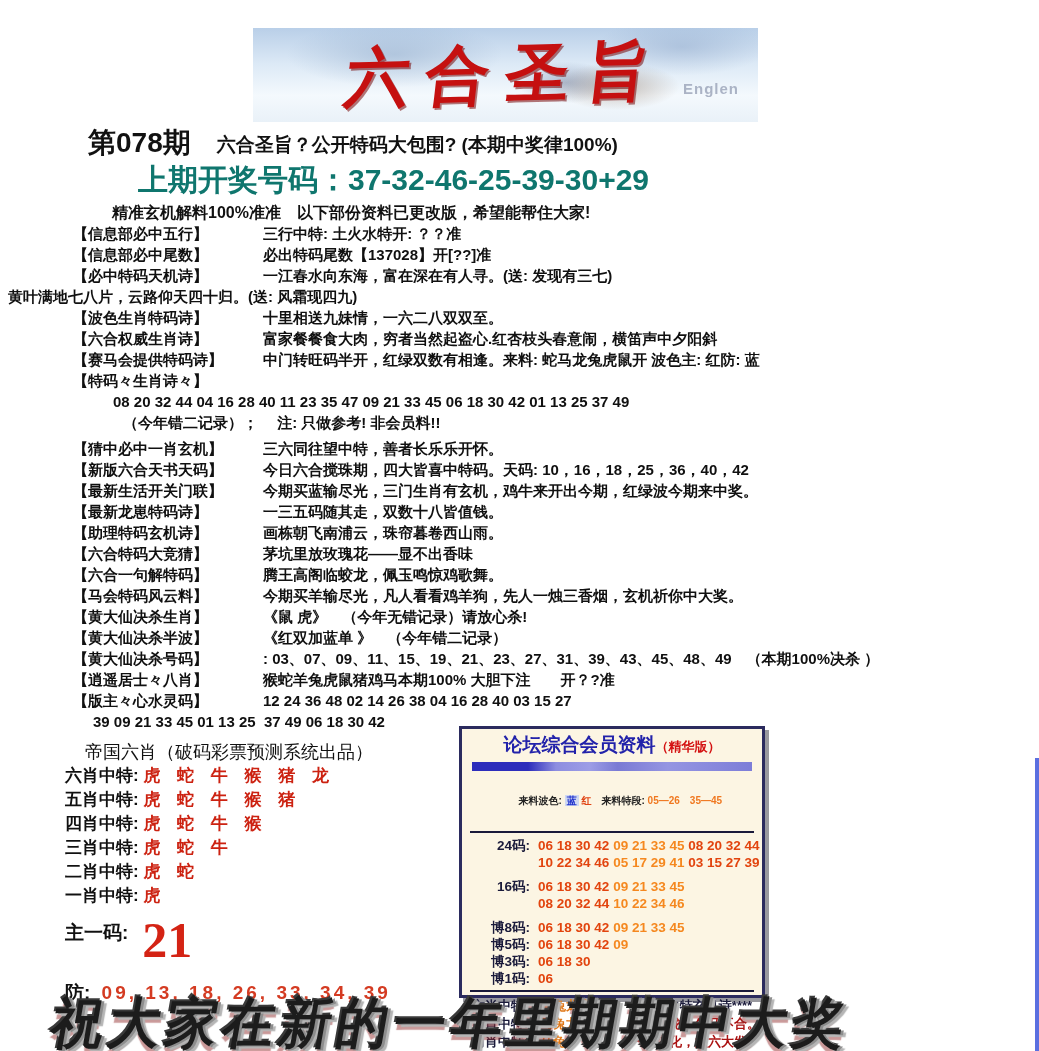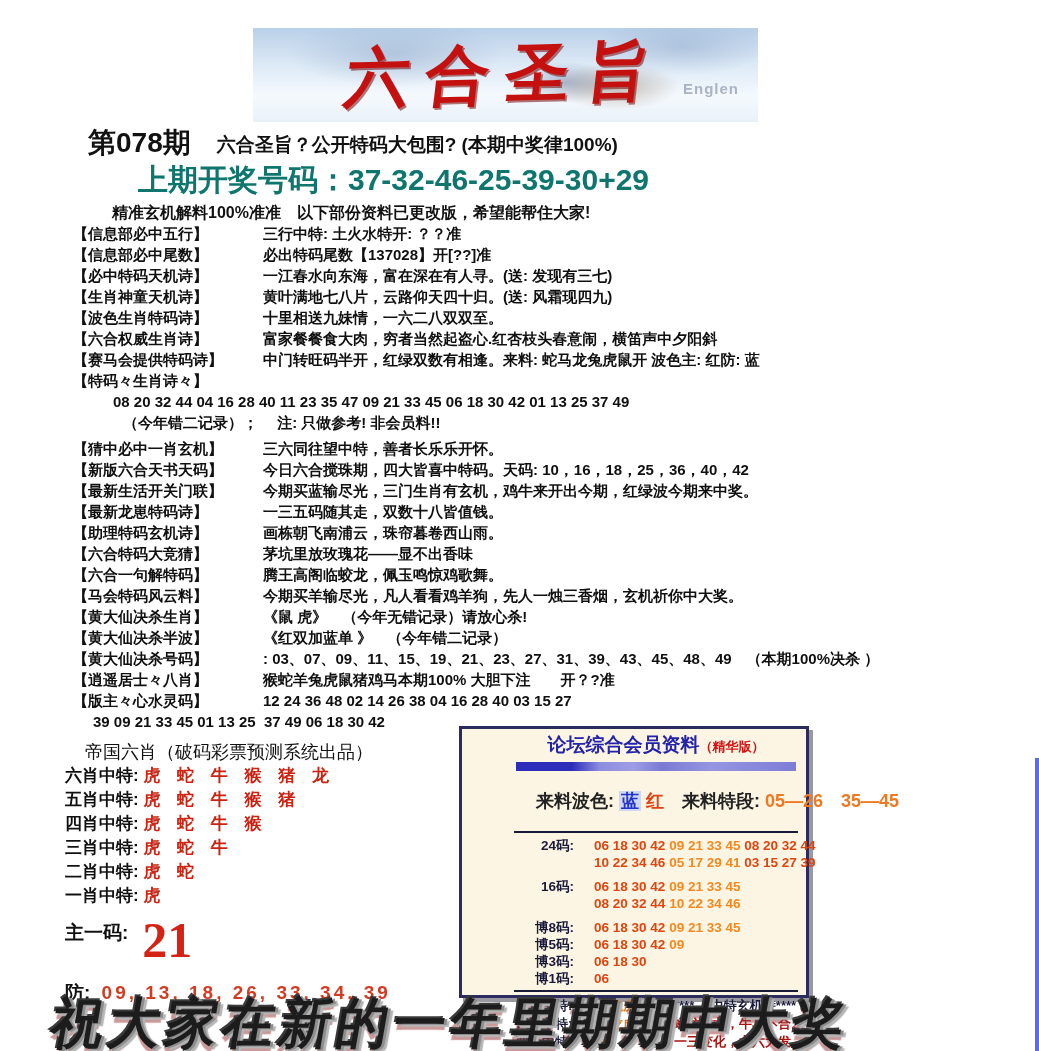--- a/index.html
+++ b/index.html
@@ -44,35 +44,35 @@
   .main-code{display:flex;align-items:flex-start;margin-top:10px;}
   .main-code .lab{font-size:19px;font-weight:bold;color:#111;line-height:30px;}
   .main-code .val{font-size:50px;line-height:44px;font-weight:bold;color:#d42314;
       font-family:"Liberation Serif","DejaVu Serif",serif;margin-left:14px;}
   .guard{margin-top:18px;font-size:19px;font-weight:bold;}
   .guard .lab{color:#111;}
   .guard .val{color:#d43b22;letter-spacing:3px;margin-left:6px;}
 
   
   .member-box{position:absolute;left:459px;top:726px;width:300px;height:266px;
-    border:3px solid #2b2b5e;background:#fcf5e3;box-shadow:4px 4px 0 rgba(70,70,80,.55);padding-left:44px;}
+    border:3px solid #2b2b5e;background:#fcf5e3;box-shadow:4px 4px 0 rgba(70,70,80,.55);}
   .mb-title{text-align:center;margin-top:5px;font-size:19px;line-height:22px;font-weight:bold;color:#2222aa;}
   .mb-tag{color:#d41111;font-size:13px;}
   .mb-bar{height:9px;margin:4px 10px 3px 10px;
     background:linear-gradient(90deg,#2d2dbb 0%,#2d2dbb 20%,#8d8de0 30%,#9d9de6 42%,#7a7ad4 52%,#9595e2 70%,#7d7dd8 100%);}
-  .mb-wave{font-size:18px;font-weight:bold;color:#222;text-align:center;white-space:pre;line-height:18px;}
+  .mb-wave{font-size:10px;font-weight:bold;color:#222;text-align:center;white-space:pre;line-height:18px;}
   .mb-wave .blue{color:#2233cc;background:#cfd8f2;padding:0 2px;}
   .mb-wave .red{color:#e04414;}
   .mb-wave .range{color:#f07820;}
   .mb-divider{border-top:2px solid #1a1a3a;margin:3px 8px 2px 8px;}
   .mb-codes{padding:2px 0 0 12px;}
   .mb-code-row{display:flex;font-size:13.5px;font-weight:bold;line-height:17px;}
   .mb-code-row.sp{margin-top:7px;}
   .mb-code-label{width:56px;flex:none;text-align:right;color:#1a1a3a;}
-  .mb-code-lines{margin-left:20px;white-space:pre;}
+  .mb-code-lines{margin-left:8px;white-space:pre;}
   .n0{color:#e2440e;} .n1{color:#f5881f;}
   .mb-zodiac{padding:3px 6px 0 10px;}
   .mb-z-row{display:flex;font-size:13px;font-weight:bold;line-height:18px;}
   .mb-z-left{width:158px;flex:none;white-space:pre;}
   .mb-z-left .lab{color:#1a1a3a;}
   .mb-z-left .val{color:#e07818;margin-left:8px;}
   .mb-z-right{flex:1;white-space:pre;}
   .mb-z-right.head{color:#1a1a3a;}
   .mb-z-right.verse{color:#aa1111;}
 
@@ -101,21 +101,21 @@
   </div>
 
   <div class="last-draw">上期开奖号码：37-32-46-25-39-30+29</div>
 
   <div class="note">精准玄机解料100%准准　以下部份资料已更改版，希望能帮住大家!</div>
 
   <div class="tips">
       <div class="tip-row"><span class="tip-label">【信息部必中五行】</span><span class="tip-text">三行中特: 土火水特开: ？？准</span></div>
       <div class="tip-row"><span class="tip-label">【信息部必中尾数】</span><span class="tip-text">必出特码尾数【137028】开[??]准</span></div>
       <div class="tip-row"><span class="tip-label">【必中特码天机诗】</span><span class="tip-text">一江春水向东海，富在深在有人寻。(送: 发现有三七)</span></div>
-      <div class="tip-row"><span class="tip-label">【生肖神童天机诗】</span><span class="tip-text">黄叶满地七八片，云路仰天四十归。(送: 风霜现四九)</span></div>
+      <div class="tip-row"><span class="tip-text">黄叶满地七八片，云路仰天四十归。(送: 风霜现四九)</span></div>
       <div class="tip-row"><span class="tip-label">【波色生肖特码诗】</span><span class="tip-text">十里相送九妹情，一六二八双双至。</span></div>
       <div class="tip-row"><span class="tip-label">【六合权威生肖诗】</span><span class="tip-text">富家餐餐食大肉，穷者当然起盗心.红杏枝头春意闹，横笛声中夕阳斜</span></div>
       <div class="tip-row"><span class="tip-label">【赛马会提供特码诗】</span><span class="tip-text">中门转旺码半开，红绿双数有相逢。来料: 蛇马龙兔虎鼠开 波色主: 红防: 蓝</span></div>
       <div class="tip-row"><span class="tip-label">【特码々生肖诗々】</span></div>
       <div class="tip-extra" style="padding-left: 105px;">08 20 32 44 04 16 28 40 11 23 35 47 09 21 33 45 06 18 30 42 01 13 25 37 49</div>
       <div class="tip-extra" style="padding-left: 115px;">（今年错二记录）；　 注: 只做参考! 非会员料!!</div>
       <div class="tip-row gap-before"><span class="tip-label">【猜中必中一肖玄机】</span><span class="tip-text">三六同往望中特，善者长乐乐开怀。</span></div>
       <div class="tip-row"><span class="tip-label">【新版六合天书天码】</span><span class="tip-text">今日六合搅珠期，四大皆喜中特码。天码: 10，16，18，25，36，40，42</span></div>
       <div class="tip-row"><span class="tip-label">【最新生活开关门联】</span><span class="tip-text">今期买蓝输尽光，三门生肖有玄机，鸡牛来开出今期，红绿波今期来中奖。</span></div>
       <div class="tip-row"><span class="tip-label">【最新龙崽特码诗】</span><span class="tip-text">一三五码随其走，双数十八皆值钱。</span></div>

